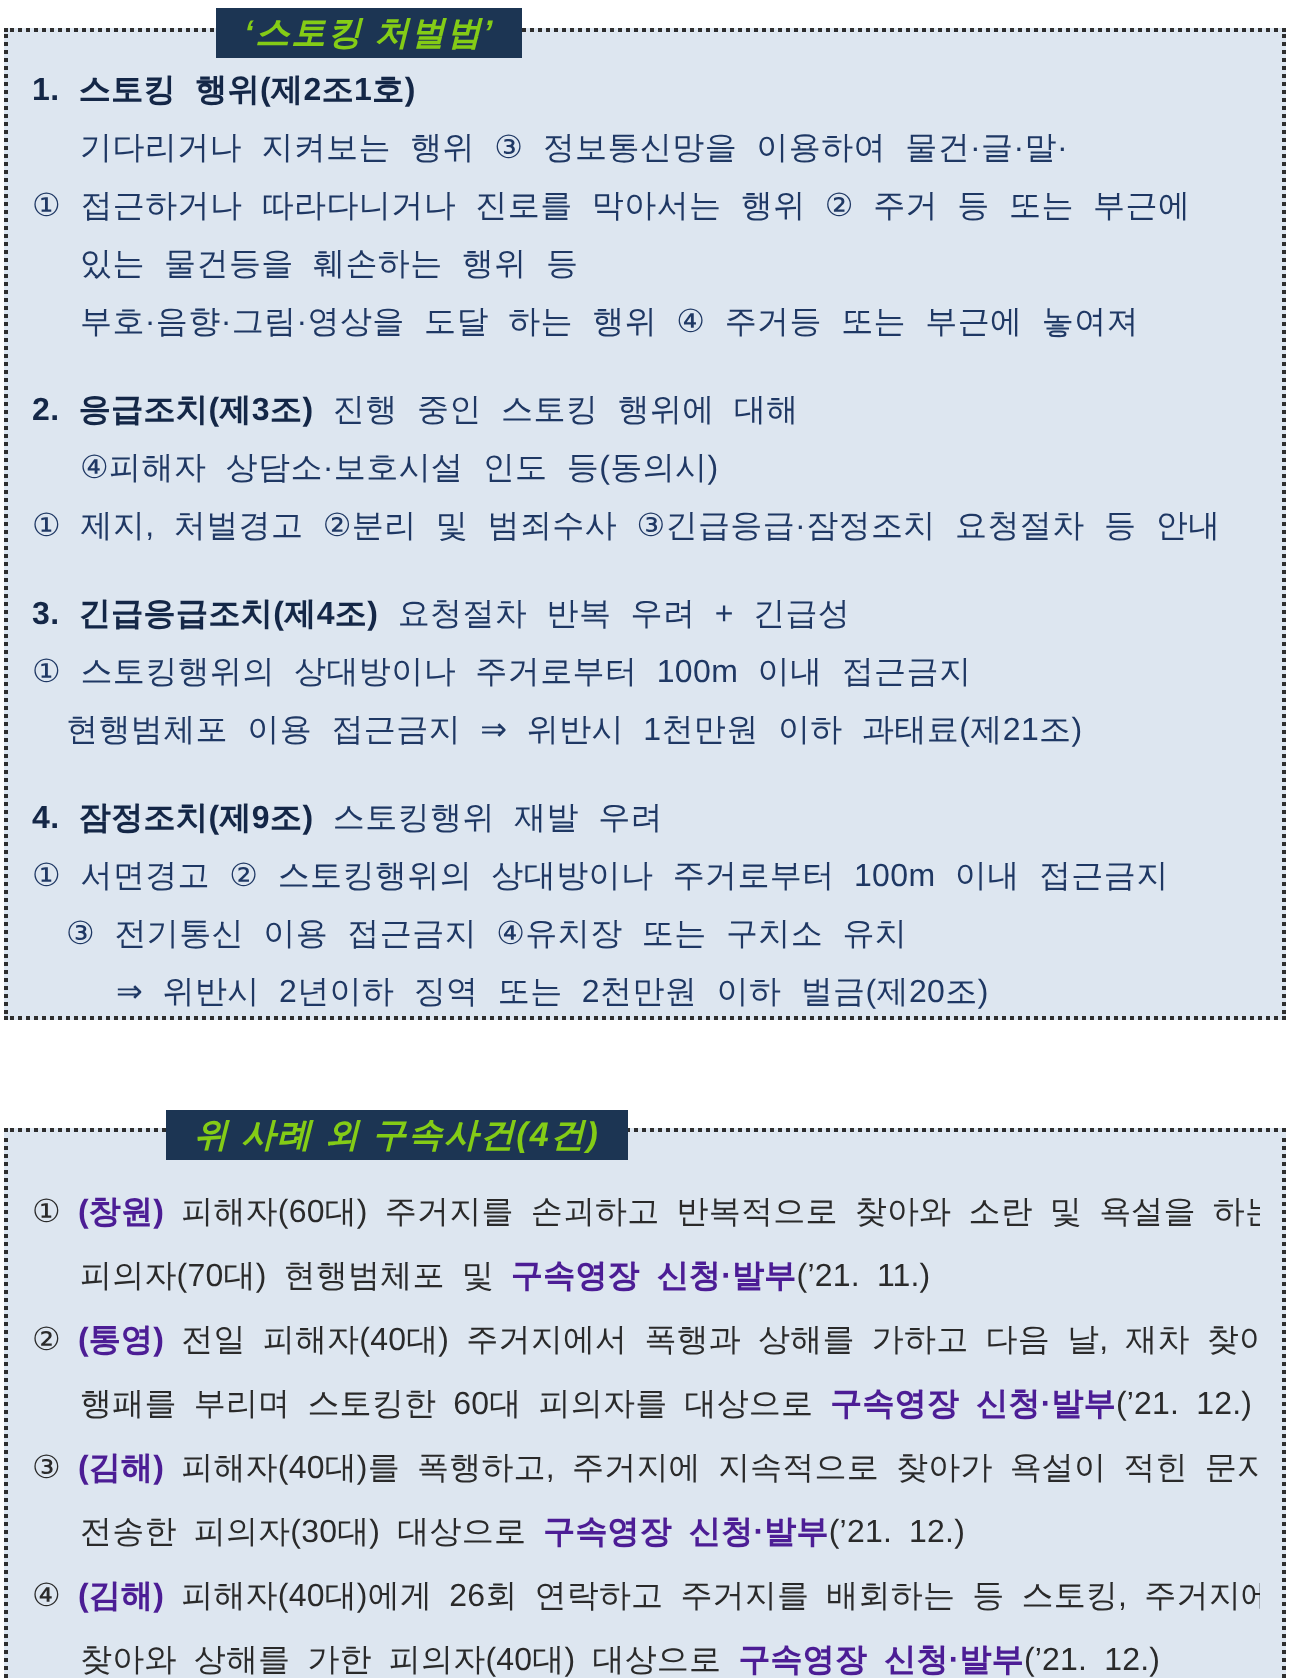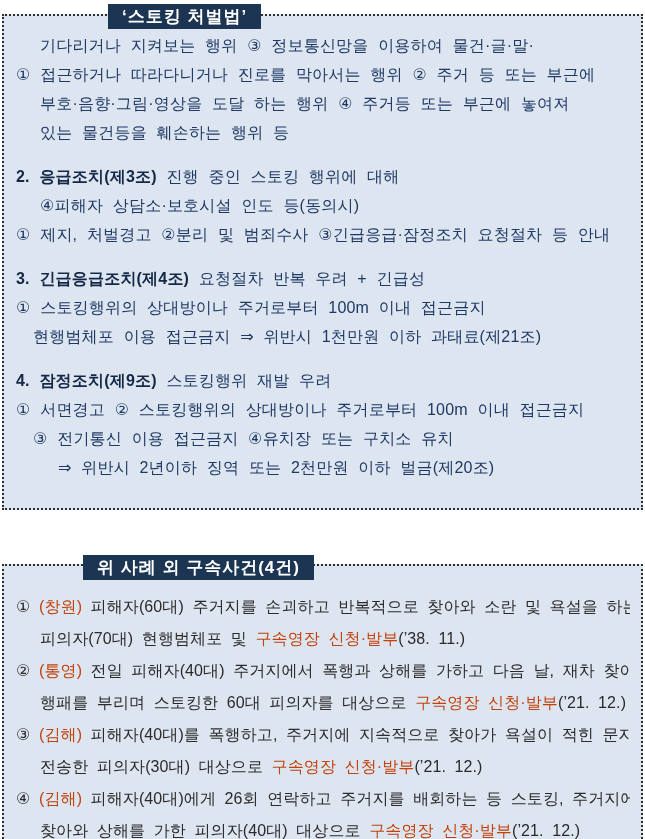--- a/index.html
+++ b/index.html
@@ -4,55 +4,59 @@
 <style>
   html,body{margin:0;padding:0;background:#ffffff;}
   body{width:645px;font-family:"Liberation Sans","DejaVu Sans",sans-serif;}
   .page{position:relative;width:645px;height:839px;overflow:hidden;background:#ffffff;}
 
   .panel{position:absolute;left:2px;width:641px;background:#dde6f0;
          border:2px dotted #2e2e2e;box-sizing:border-box;}
   .panel-law{top:14px;height:496px;padding:15px 11px 8px 12px;}
   .panel-cases{top:564px;height:299px;padding:25px 11px 8px 12px;}
 
-  .badge{position:absolute;background:#1c3553;color:#ffffff;font-weight:bold;
+  .badge{position:absolute;background:#1c3553;color:#84cc16;font-weight:bold;
          font-size:17px;line-height:23px;padding:1px 14px;letter-spacing:1px;
-         white-space:nowrap;}
+         white-space:nowrap;font-style:italic;}
   .badge-law{top:-12px;left:104px;}
   .badge-cases{top:-11px;left:79px;}
 
   
   .sec{margin:0 0 15px 0;}
   .sec:last-child{margin-bottom:0;}
   .line{white-space:nowrap;overflow:hidden;font-size:16px;line-height:29px;
         color:#1f3864;word-spacing:5px;letter-spacing:0.2px;}
   .line b,.heading b{color:#142747;font-weight:bold;}
   .l1{padding-left:24px;}
   .l2{padding-left:17px;}
   .l3{padding-left:42px;}
 
   
   .cline{white-space:nowrap;overflow:hidden;font-size:16px;line-height:32px;
          color:#2a2a2a;word-spacing:4px;letter-spacing:0.1px;}
-  .cline b{color:#c2410c;font-weight:normal;}
+  .cline b{color:#4c1d95;font-weight:bold;}
   .cont{padding-left:24px;}
 </style>
 </head>
 <body>
 
 <div class="page">
 
   <section class="panel panel-law">
     <div class="badge badge-law">‘스토킹 처벌법’</div>
 
     <div class="sec">
+      <div class="line heading">
+        <b>1. 스토킹 행위(제2조1호)</b>
+        <span></span>
+      </div>
       <div class="line l1">기다리거나 지켜보는 행위 ③ 정보통신망을 이용하여 물건·글·말·</div>
       <div class="line">① 접근하거나 따라다니거나 진로를 막아서는 행위 ② 주거 등 또는 부근에</div>
+      <div class="line l1">있는 물건등을 훼손하는 행위 등</div>
       <div class="line l1">부호·음향·그림·영상을 도달 하는 행위 ④ 주거등 또는 부근에 놓여져</div>
-      <div class="line l1">있는 물건등을 훼손하는 행위 등</div>
     </div>
 
     <div class="sec">
       <div class="line heading">
         <b>2. 응급조치(제3조)</b>
         <span>진행 중인 스토킹 행위에 대해</span>
       </div>
       <div class="line l1">④피해자 상담소·보호시설 인도 등(동의시)</div>
       <div class="line">① 제지, 처벌경고 ②분리 및 범죄수사 ③긴급응급·잠정조치 요청절차 등 안내</div>
     </div>
@@ -81,21 +85,21 @@
     <div class="badge badge-cases">위 사례 외 구속사건(4건)</div>
 
     <div class="case">
       <div class="cline">
         <span>①</span>
         <b>(창원)</b>
         <span>피해자(60대) 주거지를 손괴하고 반복적으로 찾아와 소란 및 욕설을 하는</span>
       </div>
       <div class="cline cont">
         <span>피의자(70대) 현행범체포 및</span>
-        <b>구속영장 신청·발부</b><span>(’38. 11.)</span>
+        <b>구속영장 신청·발부</b><span>(’21. 11.)</span>
       </div>
     </div>
 
     <div class="case">
       <div class="cline">
         <span>②</span>
         <b>(통영)</b>
         <span>전일 피해자(40대) 주거지에서 폭행과 상해를 가하고 다음 날, 재차 찾아가</span>
       </div>
       <div class="cline cont">

